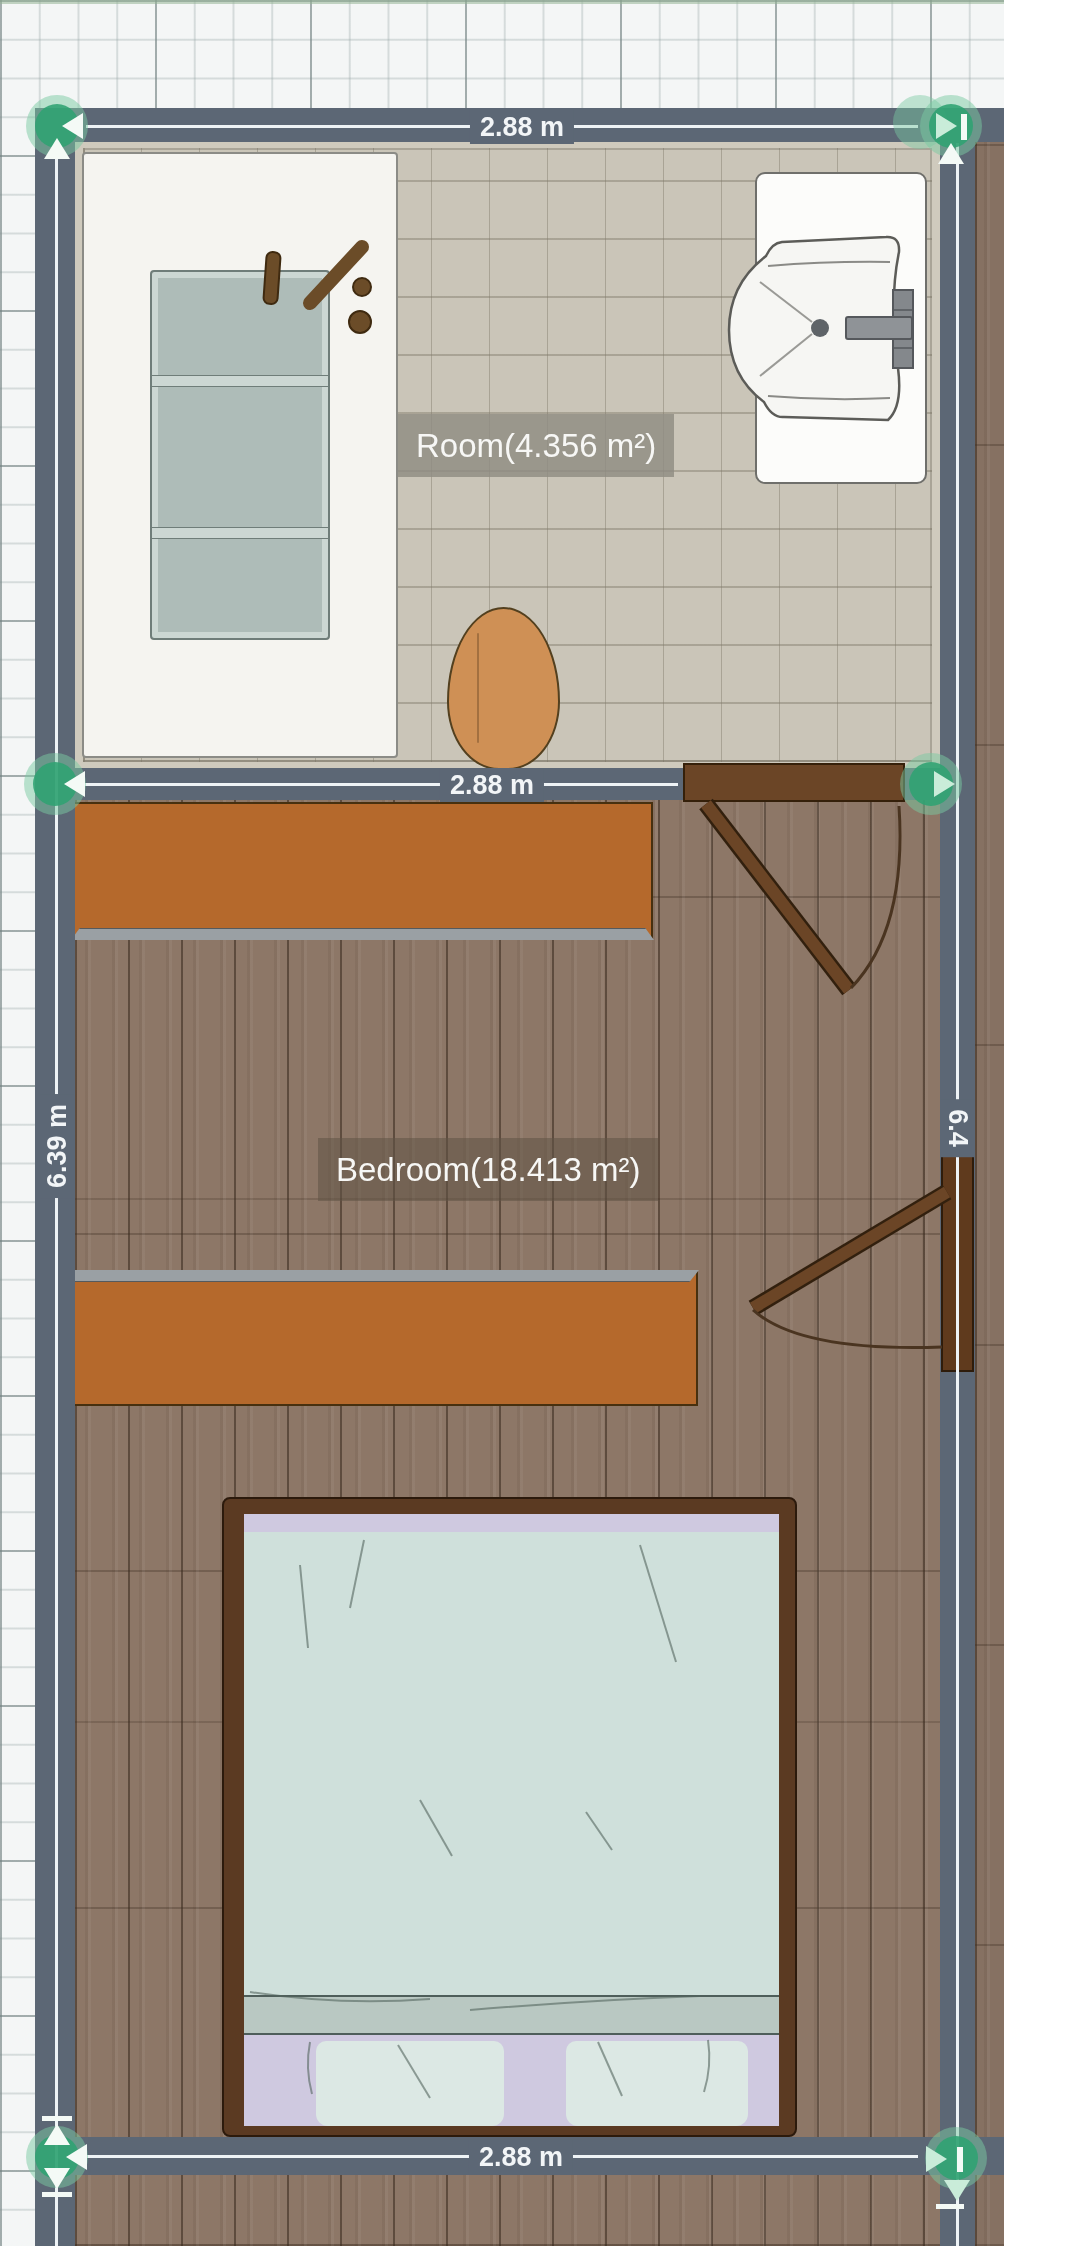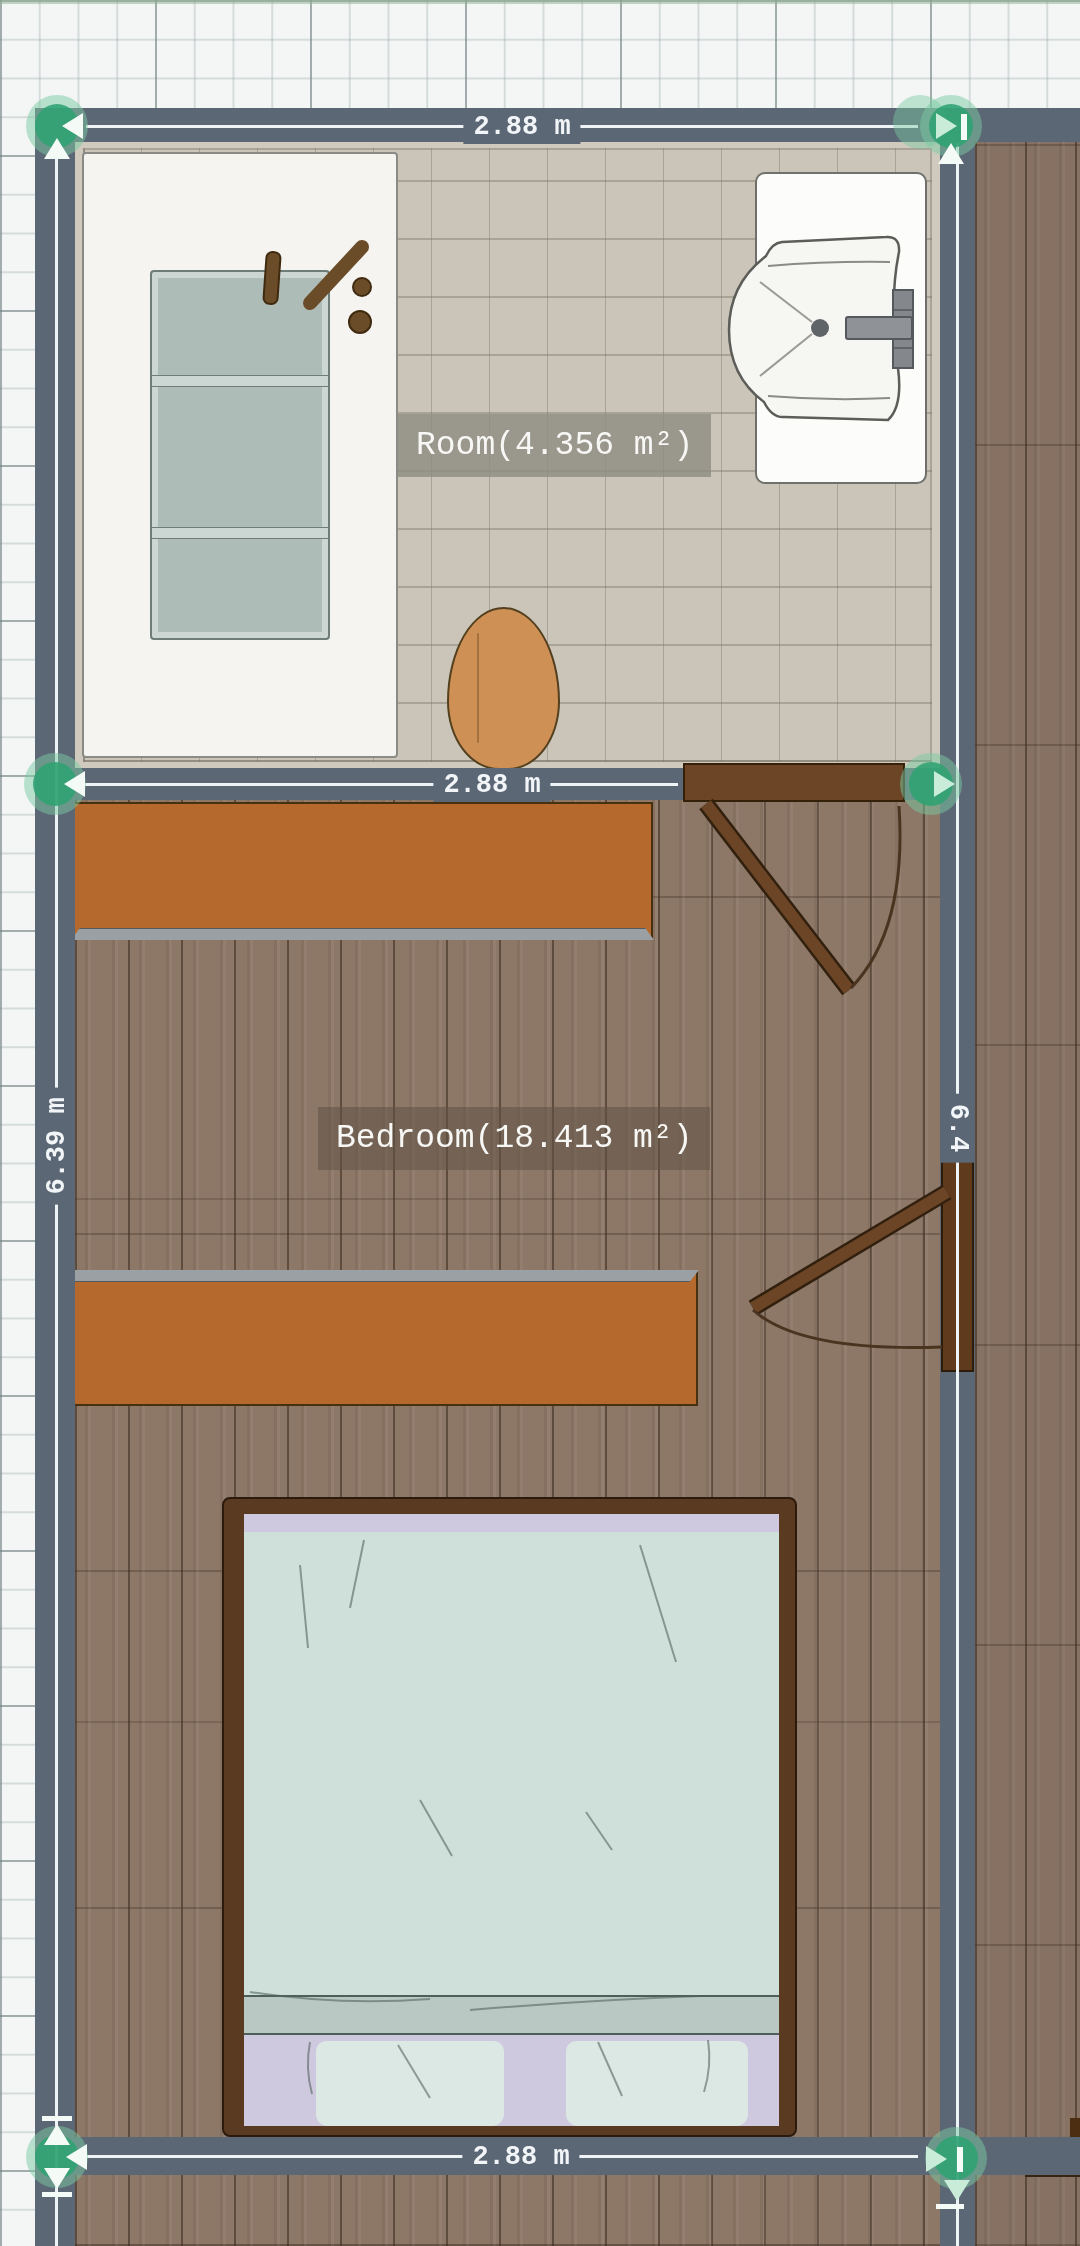--- a/index.html
+++ b/index.html
@@ -1,19 +1,19 @@
 <!DOCTYPE html>
 <html style="--wall: #5c6775; --dimline: #eef3f6; --tile: #cac5b8; --wood: #8d7767; --wood2: #867162; --orange: #b5692c; --door: #6b4526; --frame: #5b3a22; --tub: #aebcb8; --blanket: #cfe0db; --sheet: #cfc9e0; --fold: #b9c8c2; --pillow: #dce8e4; --toilet: #cf9055; --handle_green: #2fa272;"><head>
 <meta charset="utf-8">
 <style>
   html,body{margin:0;padding:0;background:#fff}
   *{box-sizing:border-box}
   .canvas{
-    position:relative;width:1080px;height:2246px;overflow:hidden;
-    font-family:Liberation Mono, monospace;
+    position:relative;width:1004px;height:2246px;overflow:hidden;
+    font-family:Liberation Sans, sans-serif;
     background-color:#f4f6f6;
     background-image:
       linear-gradient(90deg, rgba(110,125,125,.5) 0 2px, transparent 2px),
       linear-gradient(rgba(110,125,125,.5) 0 2px, transparent 2px),
       linear-gradient(90deg, rgba(150,165,165,.33) 0 1.5px, transparent 1.5px),
       linear-gradient(rgba(150,165,165,.33) 0 1.5px, transparent 1.5px);
     background-size:155px 100%,100% 155px,38.75px 100%,100% 38.75px;
   }
   .top-strip{position:absolute;left:0;top:0;width:1080px;height:4px;background:rgba(150,180,150,.55);z-index:9}
 
@@ -107,21 +107,21 @@
        transform:translate(-50%,-50%)}
   #dim-top{left:522px;top:127px}
   #dim-mid{left:492px;top:785px}
   #dim-bottom{left:521px;top:2157px}
   #dim-left{left:57px;top:1146px;transform:translate(-50%,-50%) rotate(-90deg)}
   #dim-right{left:958px;top:1128px;transform:translate(-50%,-50%) rotate(90deg)}
 
   
   .room-label{position:absolute;color:#f7f7f5;font-size:33px;line-height:1;padding:15px 18px;white-space:nowrap;z-index:5}
   #label-bath{left:398px;top:414px;background:rgba(143,140,131,.82)}
-  #label-bed{left:318px;top:1107px;background:rgba(96,83,70,.55)}
+  #label-bed{left:318px;top:1138px;background:rgba(96,83,70,.55)}
 
   
   .handle{position:absolute;width:62px;height:62px;border-radius:50%;
           background:rgba(121,202,161,.5);z-index:7;transform:translate(-50%,-50%)}
   .handle::after{content:'';position:absolute;inset:9px;border-radius:50%;background:rgba(47,162,114,.88)}
   .halo{position:absolute;width:54px;height:54px;border-radius:50%;background:rgba(121,202,161,.45);z-index:7;transform:translate(-50%,-50%)}
   #h-tl{left:57px;top:126px} #h-tr{left:951px;top:126px}
   #h-ml{left:55px;top:784px} #h-mr{left:931px;top:784px}
   #h-bl{left:57px;top:2157px} #h-br{left:956px;top:2158px}
   #h-tr2{left:920px;top:122px}

